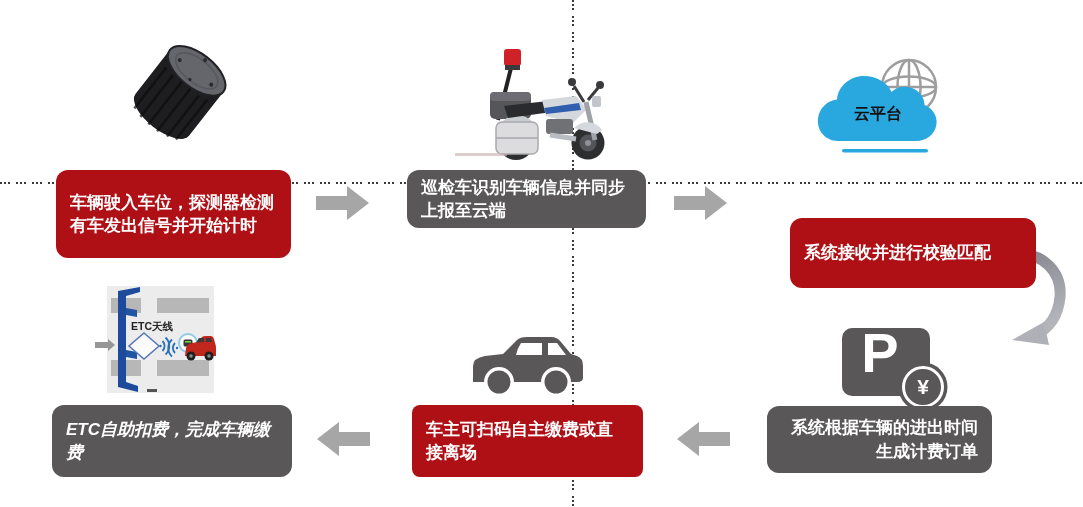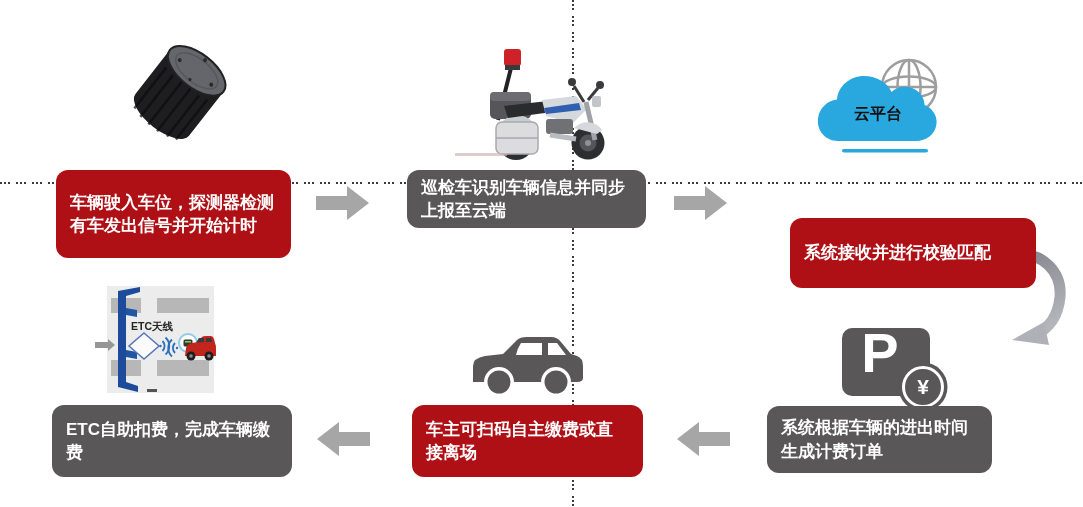--- a/index.html
+++ b/index.html
@@ -12,23 +12,23 @@
     background-image:repeating-linear-gradient(to bottom,#3a3a3a 0 2px,transparent 2px 4px,#3a3a3a 4px 6px,transparent 6px 8px,#3a3a3a 8px 10px,transparent 10px 16px);}
   
   .stepbox{position:absolute;z-index:3;border-radius:12px;color:#fff;font-weight:bold;
     font-size:17px;line-height:1.38;display:flex;align-items:center;box-sizing:border-box;
     padding:8px 14px;letter-spacing:0;}
   .red{background:#ae1016;}
   .gray{background:#595757;}
   .box1{left:56px;top:170px;width:235px;height:88px;}
   .box2{left:407px;top:170px;width:239px;height:58px;}
   .box3{left:790px;top:170px;width:246px;height:70px;margin-top:48px;}
-  .box4{left:767px;top:406px;width:225px;height:67px;}
-  .box5{left:412px;top:405px;width:231px;height:72px;}
-  .box6{left:52px;top:405px;width:240px;height:72px;}
+  .box4{left:767px;top:406px;width:225px;height:67px;text-align:right;}
+  .box5{left:412px;top:405px;width:231px;height:72px;border-radius:8px;}
+  .box6{left:52px;top:405px;width:240px;height:72px;font-style:italic;}
   .absic{position:absolute;z-index:2;}
   
   .pcard{position:absolute;left:842px;top:328px;width:88px;height:68px;background:#595757;
     border-radius:10px;z-index:2;}
   .pletter{position:absolute;left:0;top:-8px;width:76px;text-align:center;color:#fff;
     font-weight:bold;font-size:56px;font-family:"Liberation Sans", sans-serif;}
   .coin{position:absolute;right:-14px;bottom:-12px;width:36px;height:36px;border-radius:50%;
     background:#595757;border:3px solid #fff;box-shadow:0 0 0 3.5px #595757;
     display:flex;align-items:center;justify-content:center;color:#fff;font-weight:bold;font-size:21px;}
   .watermark{position:absolute;left:455px;top:153px;width:52px;height:3px;background:#c9b4b2;

